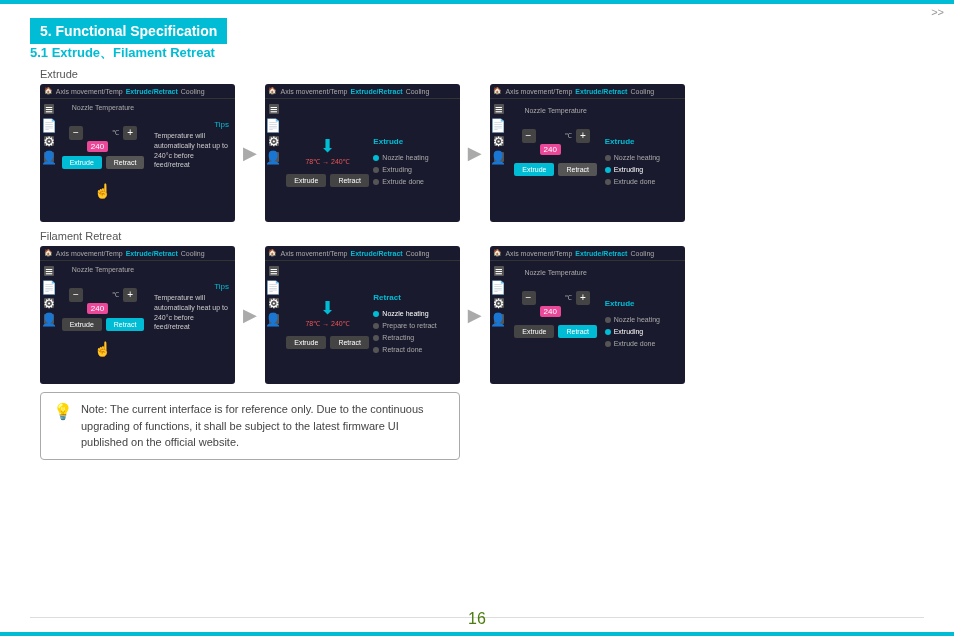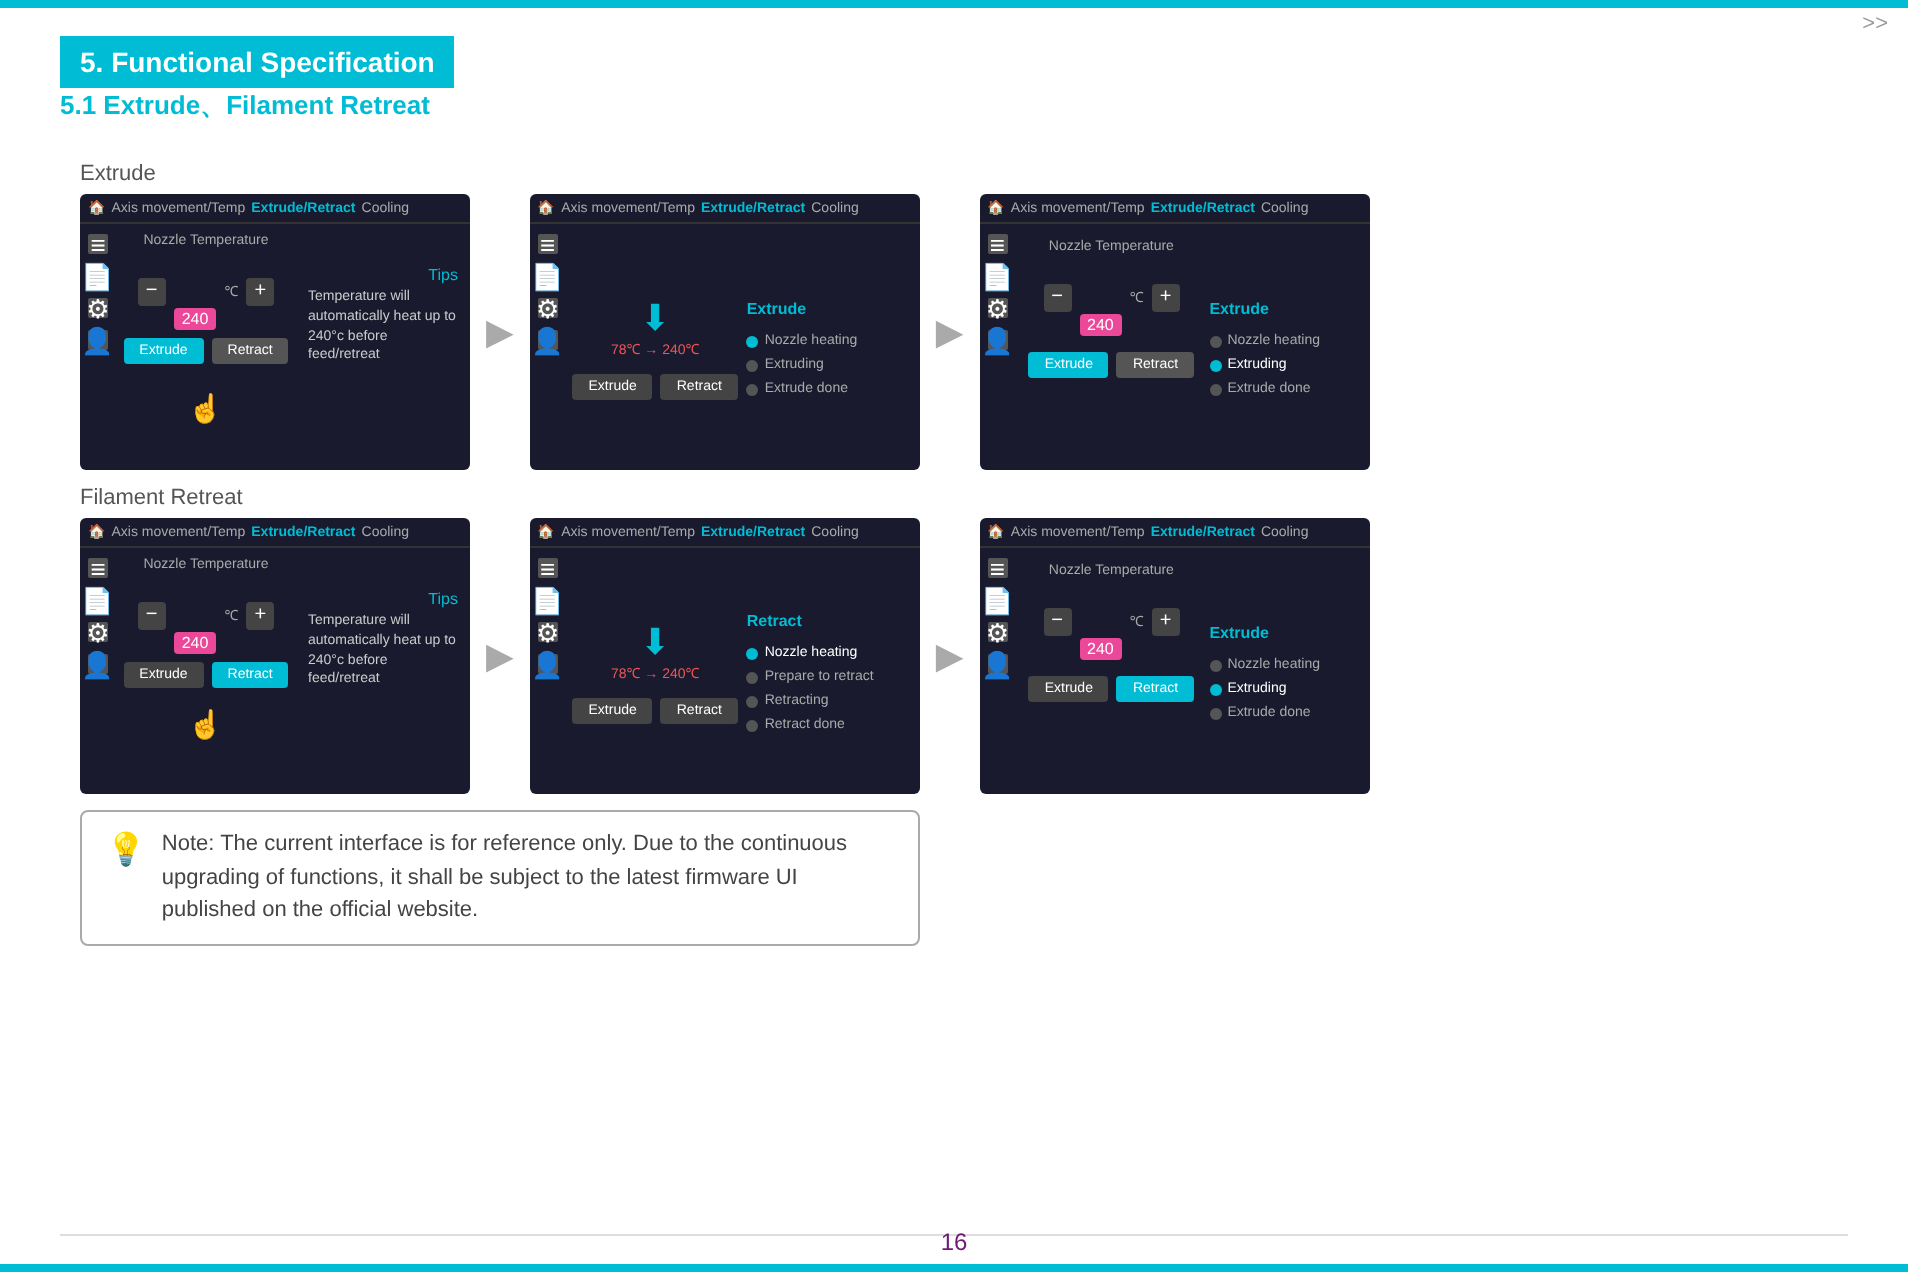--- a/index.html
+++ b/index.html
@@ -53,21 +53,21 @@
       font-weight: bold;
       font-size: 14px;
       padding: 5px 10px;
       display: inline-block;
     }
 
     .subtitle {
       color: #00bcd4;
       font-size: 13px;
       font-weight: bold;
-      margin-bottom: 19px;
+      margin-bottom: 6px;
     }
 
     .sub-label {
       font-size: 11px;
       color: #555;
       margin-bottom: 4px;
       margin-left: 10px;
     }
 
     
@@ -310,22 +310,22 @@
       color: #444;
       line-height: 1.5;
     }
 
     
     .page-number {
       position: absolute;
       bottom: 8px;
       left: 50%;
       transform: translateX(-50%);
-      font-size: 12px;
-      color: #701a75;
+      font-size: 16px;
+      color: #4d7c0f;
     }
 
     .divider-line {
       position: absolute;
       bottom: 18px;
       left: 30px;
       right: 30px;
       height: 1px;
       background: #ddd;
     }

